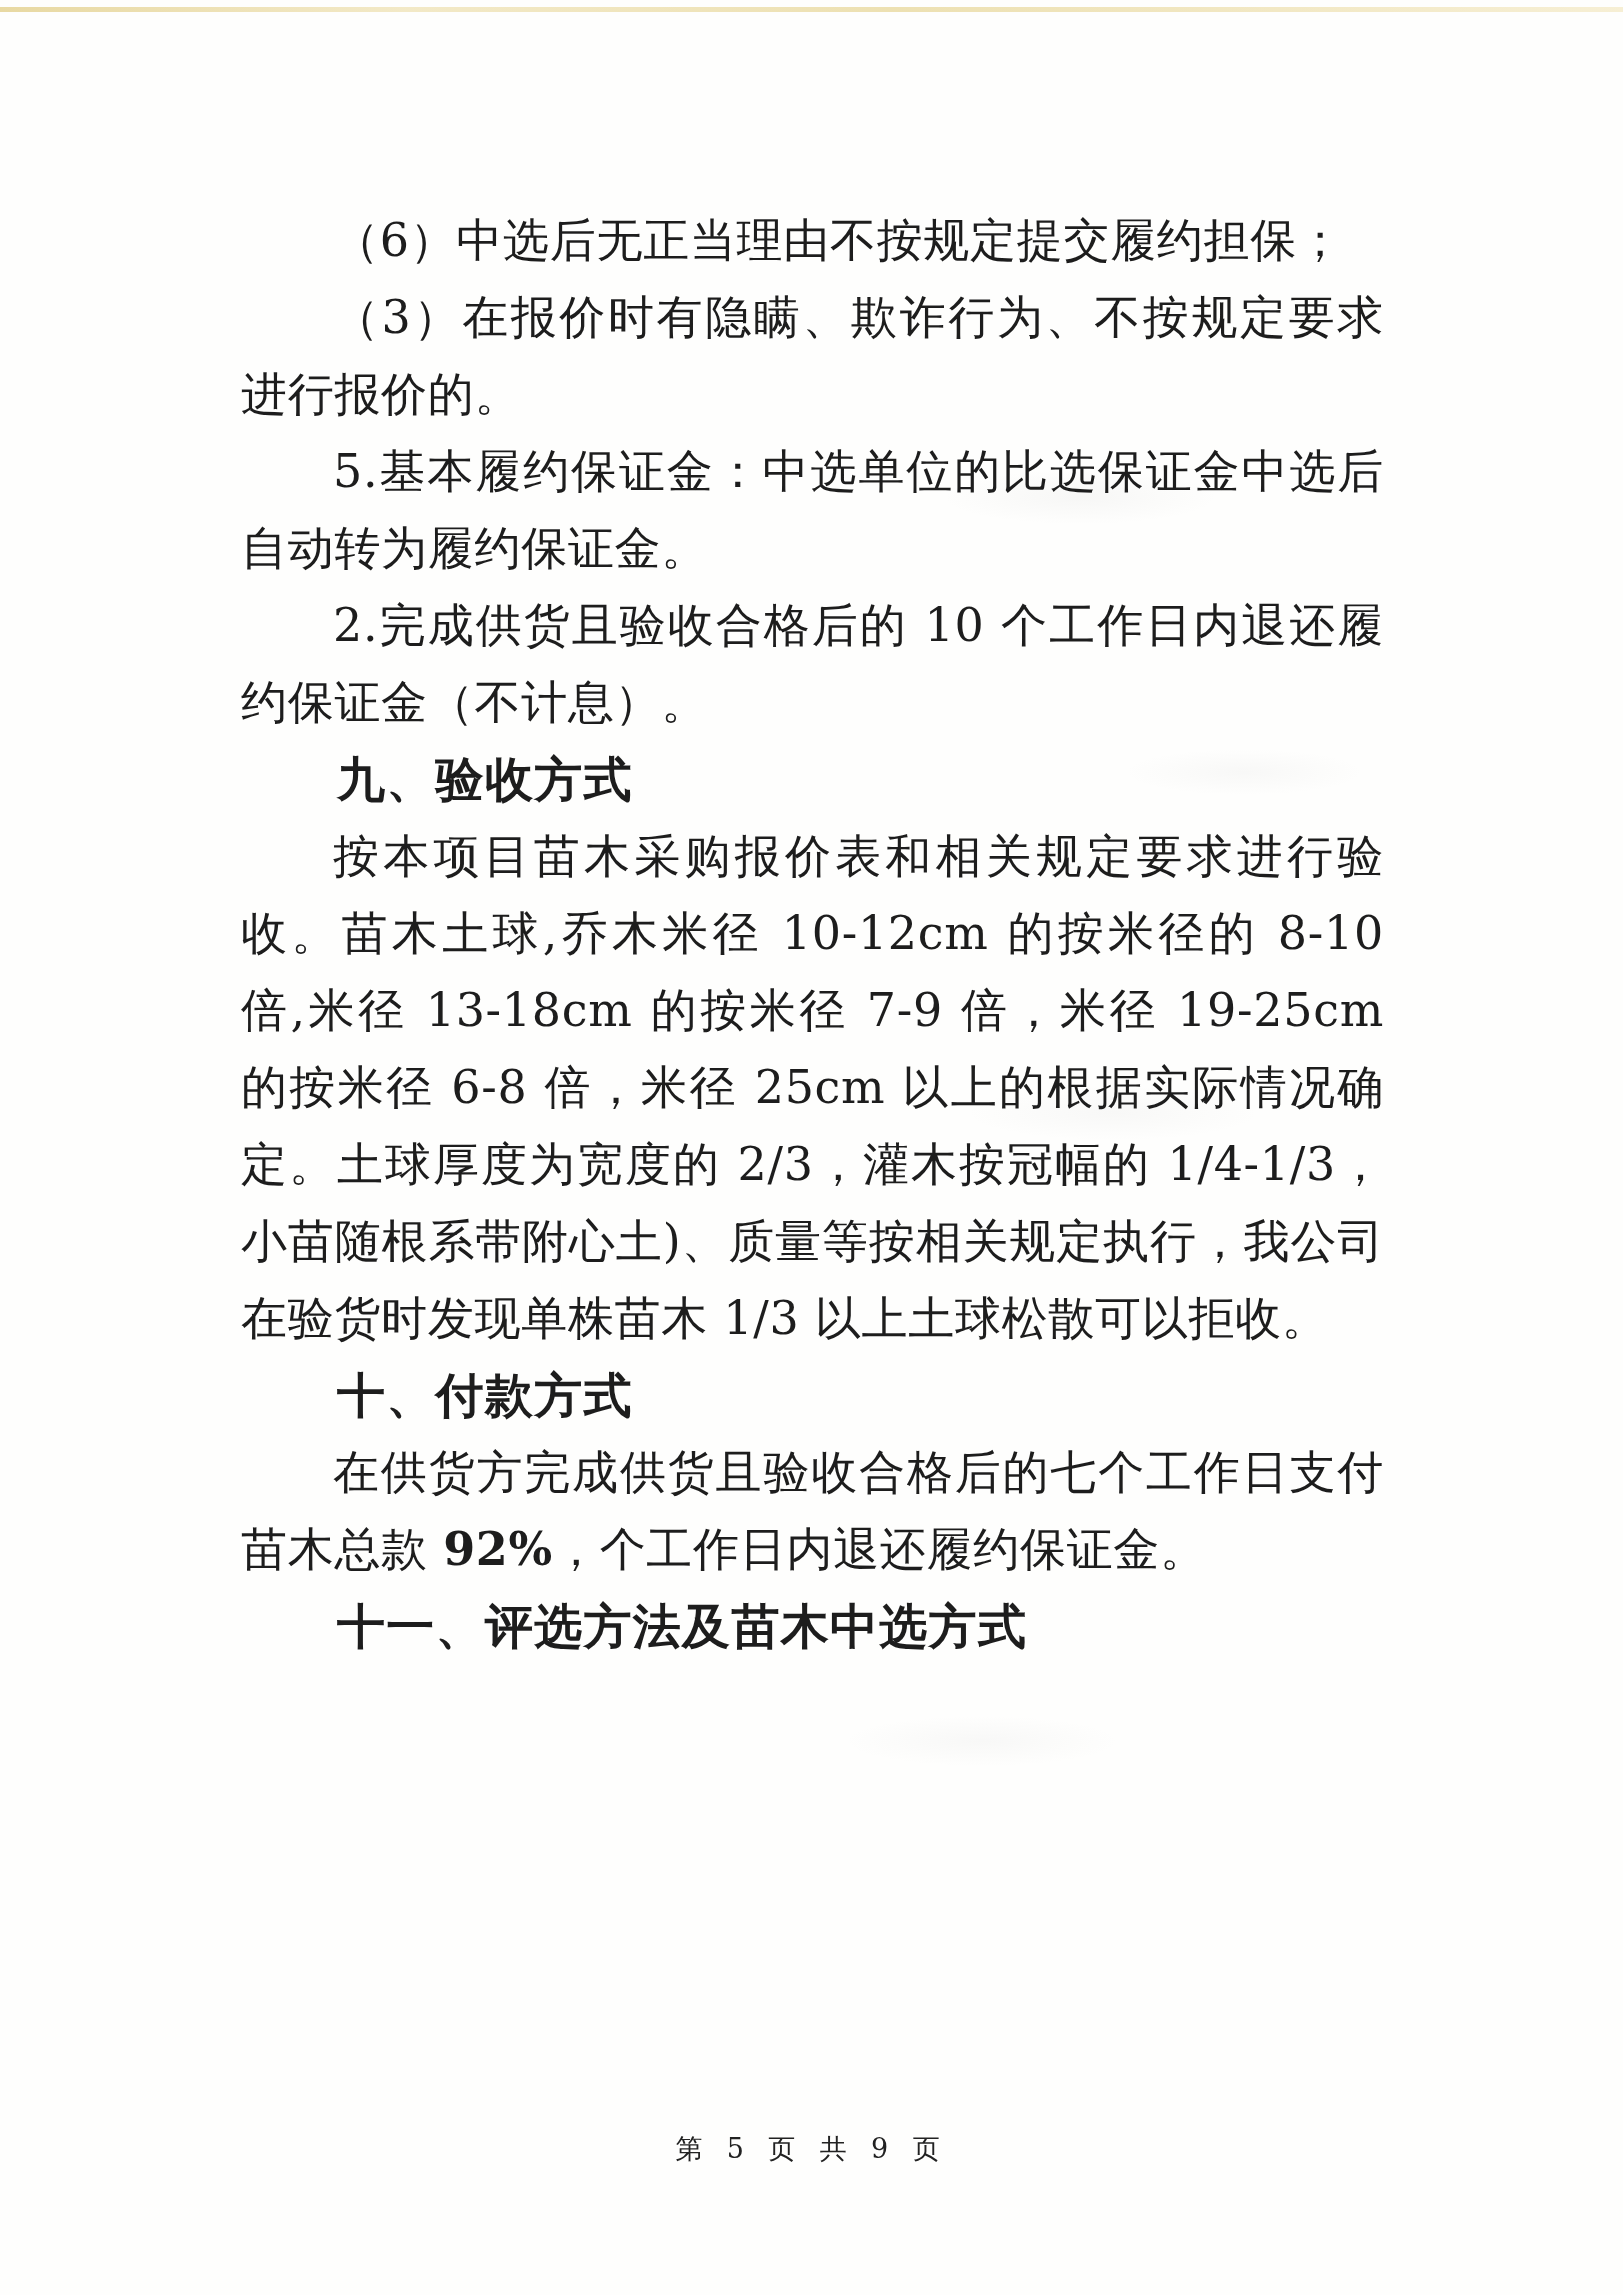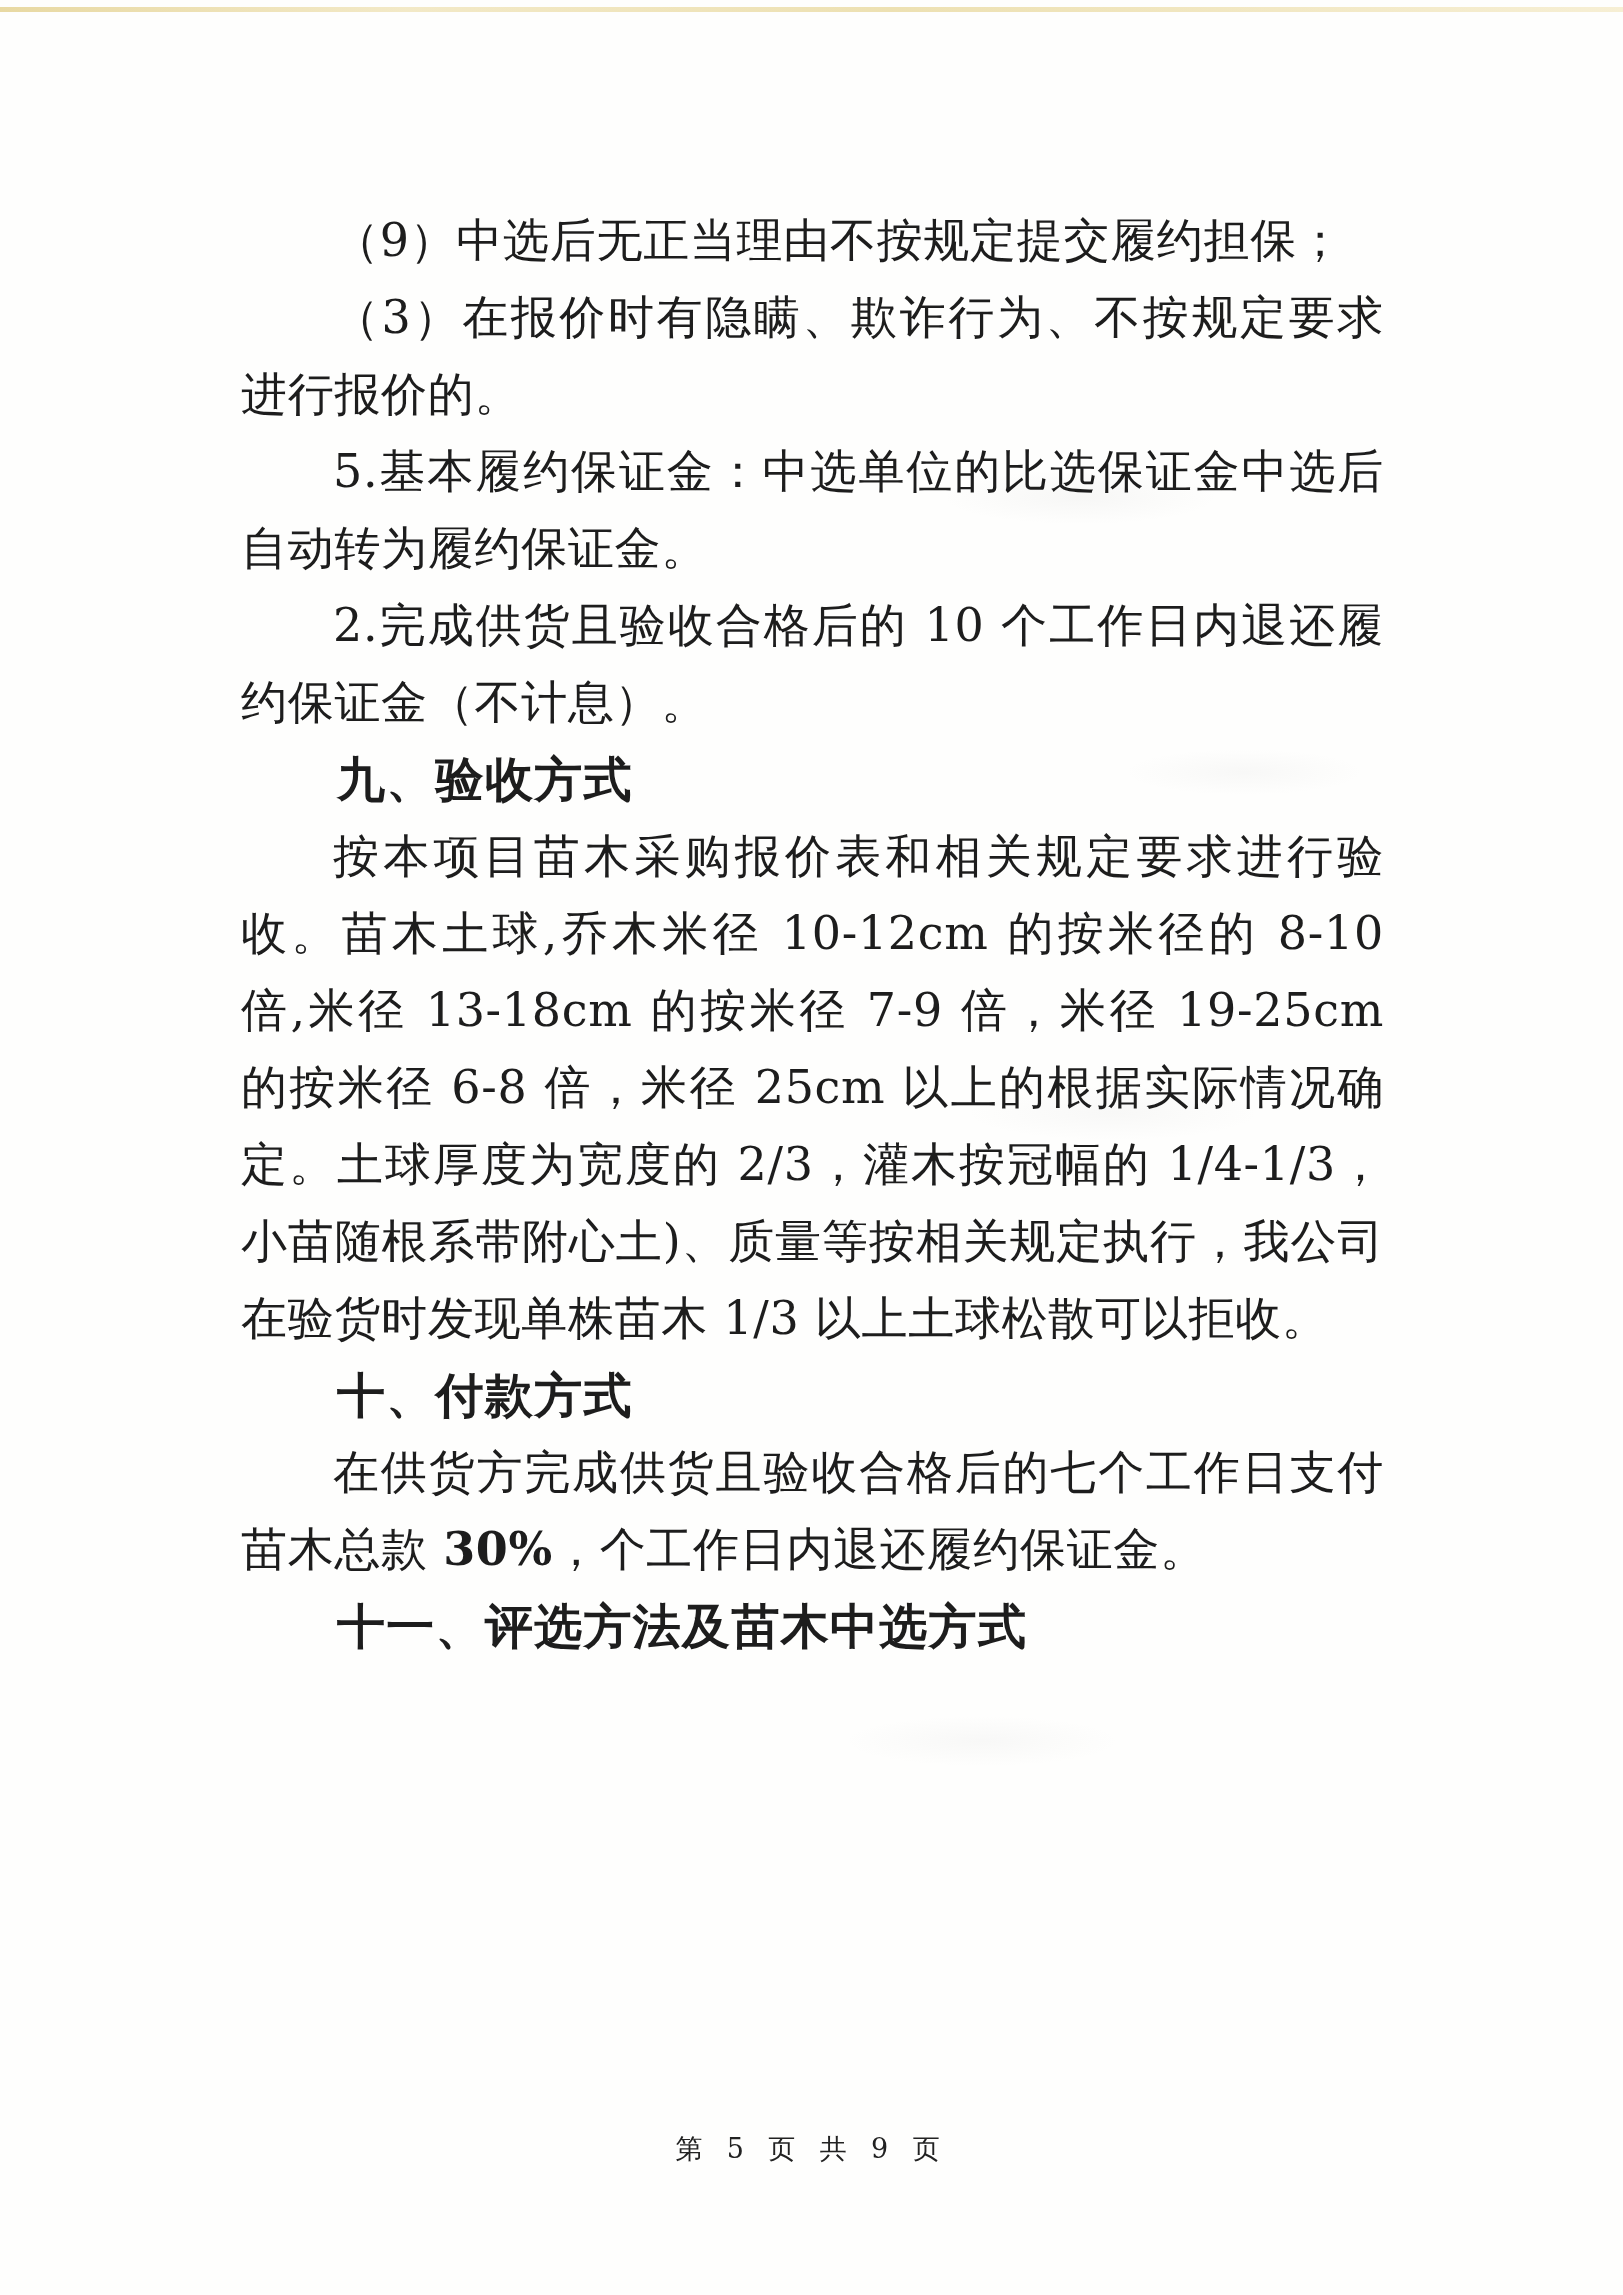--- a/index.html
+++ b/index.html
@@ -65,27 +65,27 @@
     letter-spacing: 7.9px;
     color: #222222;
   }
 </style>
 </head>
 <body>
 
 <div class="page">
   <div class="scan-edge-top"></div>
   <div class="doc-body">
-      <p class="para"><span>（9）中选后无正当理由不按规定提交履约担保；</span></p>
+      <p class="para"><span>（6）中选后无正当理由不按规定提交履约担保；</span></p>
       <p class="para"><span>（3）在报价时有隐瞒、欺诈行为、不按规定要求进行报价的。</span></p>
       <p class="para"><span>5.基本履约保证金：中选单位的比选保证金中选后自动转为履约保证金。</span></p>
       <p class="para"><span>2.完成供货且验收合格后的 10 个工作日内退还履约保证金（不计息）。</span></p>
       <p class="para heading"><span class="b">九、验收方式</span></p>
       <p class="para"><span>按本项目苗木采购报价表和相关规定要求进行验收。苗木土球,乔木米径 10-12cm 的按米径的 8-10 倍,米径 13-18cm 的按米径 7-9 倍，米径 19-25cm 的按米径 6-8 倍，米径 25cm 以上的根据实际情况确定。土球厚度为宽度的 2/3，灌木按冠幅的 1/4-1/3，小苗随根系带附心土)、质量等按相关规定执行，我公司在验货时发现单株苗木 1/3 以上土球松散可以拒收。</span></p>
       <p class="para heading"><span class="b">十、付款方式</span></p>
-      <p class="para"><span>在供货方完成供货且验收合格后的七个工作日支付苗木总款 </span><span class="b">30%</span><span>，个工作日内退还履约保证金。</span></p>
+      <p class="para"><span>在供货方完成供货且验收合格后的七个工作日支付苗木总款 </span><span class="b">92%</span><span>，个工作日内退还履约保证金。</span></p>
       <p class="para heading"><span class="b">十一、评选方法及苗木中选方式</span></p>
     </div>
   <div class="page-footer">
     <span>第 5 页 共 9 页</span>
   </div>
 </div>
 
 
 </body></html>

